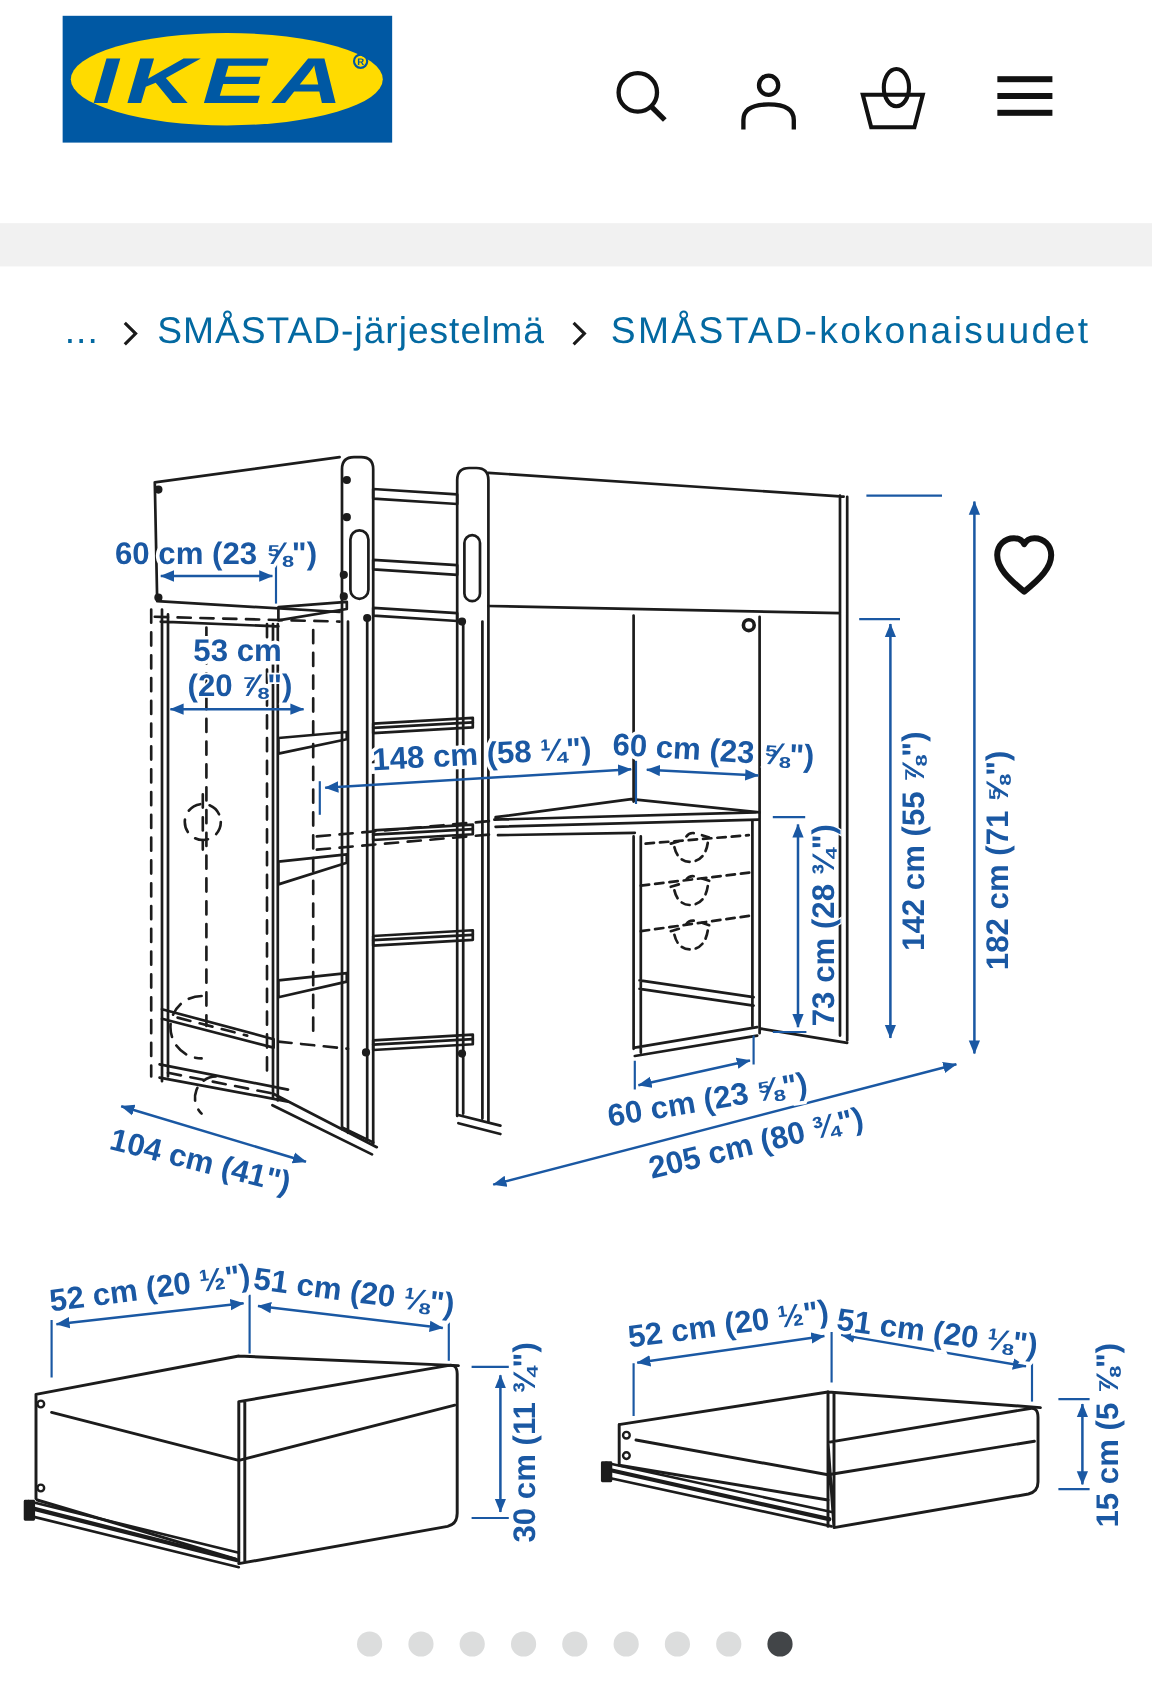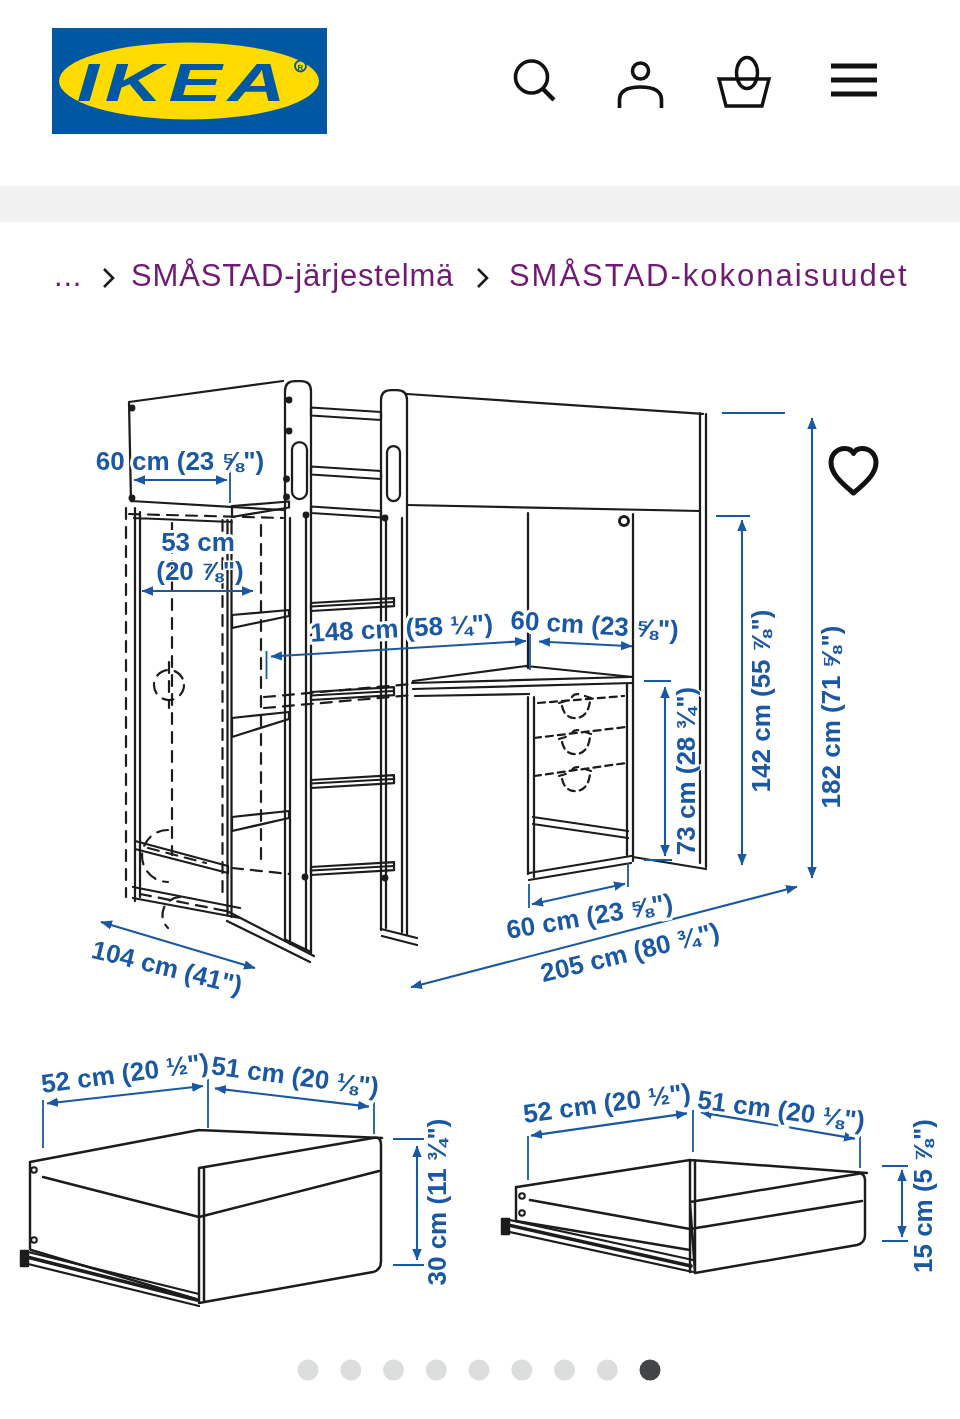--- a/index.html
+++ b/index.html
@@ -2,21 +2,21 @@
 <html><head>
 <meta charset="utf-8">
 <style>
   html,body{margin:0;padding:0;background:#fff;}
   body{width:960px;height:1419px;position:relative;font-family:"Liberation Sans",sans-serif;overflow:hidden;}
   .abs{position:absolute;}
 </style>
 </head>
 <body>
 
-<div class="abs" style="left:52px;top:28px;width:275px;height:106px;text-align:center;">
+<div class="abs" style="left:52px;top:13px;width:275px;height:106px;text-align:center;">
 <svg width="275" height="106" viewBox="0 0 275 106">
   <rect x="0" y="0" width="275" height="106" fill="#0058a3"></rect>
   <ellipse cx="137" cy="53" rx="130" ry="38.5" fill="#ffdb00"></ellipse>
   <text x="0" y="0" font-family="Liberation Sans, sans-serif" font-weight="bold" font-style="italic" font-size="54" fill="#0058a3" text-anchor="middle" letter-spacing="4" transform="translate(132,72.5) scale(1.48,1)">IKEA</text>
   <circle cx="248.5" cy="38" r="5.5" fill="none" stroke="#0058a3" stroke-width="1.8"></circle>
   <text x="248.5" y="41.5" font-size="8" font-weight="bold" fill="#0058a3" text-anchor="middle">R</text>
 </svg>
 </div>
 
 <div class="abs" style="left:508px;top:55px;">
@@ -43,21 +43,21 @@
 <div class="abs" style="left:831px;top:62px;">
 <svg width="47" height="36" viewBox="0 0 47 36" fill="#111">
   <rect x="0" y="1.5" width="46" height="5"></rect>
   <rect x="0" y="15.5" width="46" height="5"></rect>
   <rect x="0" y="29.5" width="46" height="5"></rect>
 </svg>
 </div>
 
 <div class="abs" style="left:0;top:186px;width:960px;height:36px;background:#f1f1f1;"></div>
 
-<div class="abs" style="left:54px;top:258px;width:880px;height:40px;font-size:31px;color:#701a75;letter-spacing:0.8px;white-space:nowrap;">
+<div class="abs" style="left:54px;top:258px;width:880px;height:40px;font-size:31px;color:#0369a1;letter-spacing:0.8px;white-space:nowrap;">
   <span>...</span>
   <svg width="15" height="22" viewBox="0 0 15 22" style="margin:0 6px 0 9px;vertical-align:-3px;" fill="none" stroke="#1a1a1a" stroke-width="2.6">
       <path d="M3,2 L12,11 L3,20"></path>
     </svg>
   <span>SMÅSTAD-järjestelmä</span>
   <svg width="15" height="22" viewBox="0 0 15 22" style="margin:0 9px 0 12px;vertical-align:-3px;" fill="none" stroke="#1a1a1a" stroke-width="2.6">
       <path d="M3,2 L12,11 L3,20"></path>
     </svg>
   <span style="letter-spacing:2px;">SMÅSTAD-kokonaisuudet</span>
 </div>

